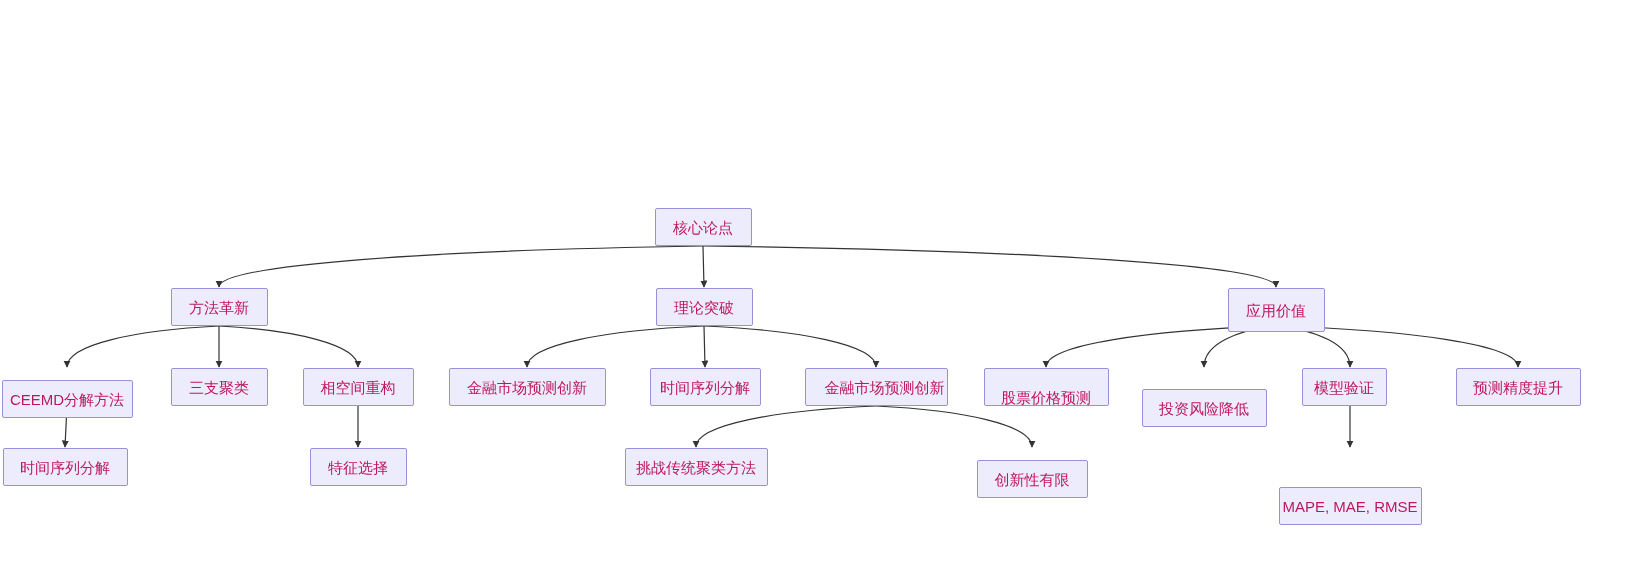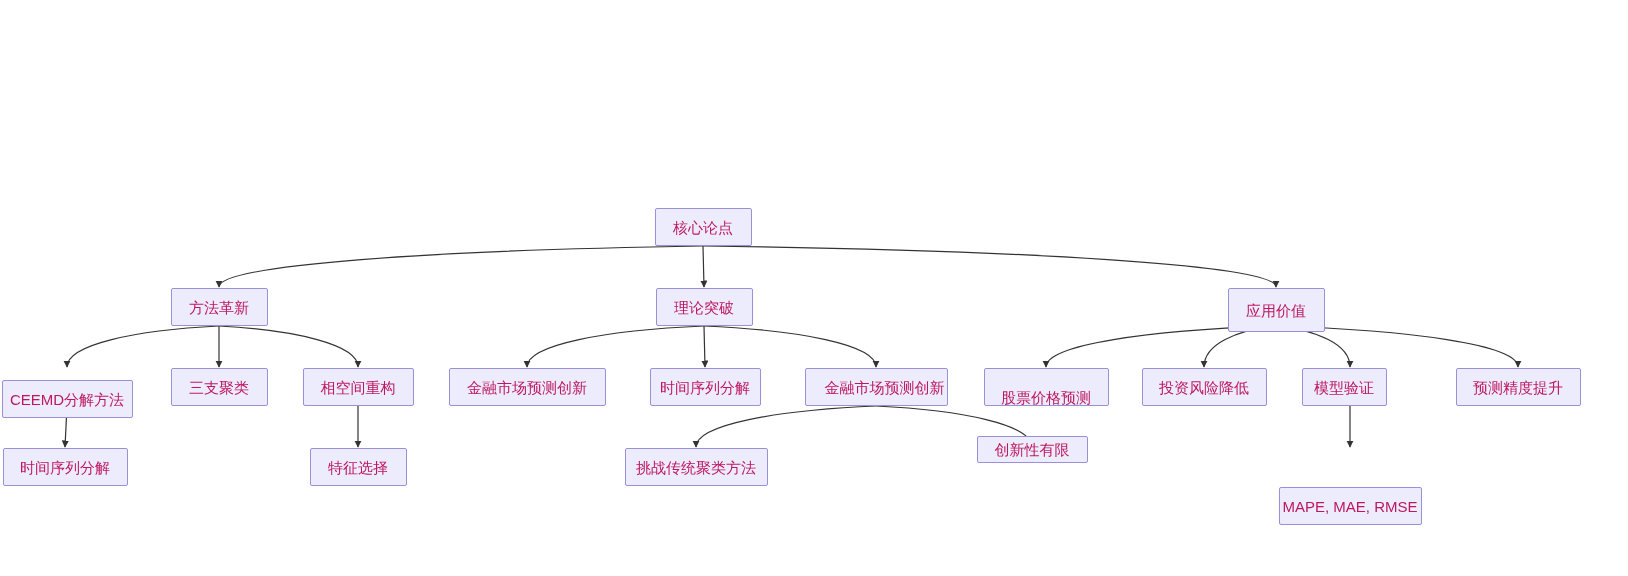--- a/index.html
+++ b/index.html
@@ -102,38 +102,38 @@
       </div>
       <div class="node" style="width: 111px; height: 38px; left: 649.5px; top: 368px;">
         <span class="node-label">时间序列分解</span>
       </div>
       <div class="node" style="width: 143px; height: 38px; left: 804.5px; top: 368px; justify-content: flex-end;">
         <span class="node-label">金融市场预测创新</span>
       </div>
       <div class="node" style="width: 125px; height: 38px; left: 983.5px; top: 368px; align-items: flex-end;">
         <span class="node-label">股票价格预测</span>
       </div>
-      <div class="node" style="width: 125px; height: 38px; left: 1141.5px; top: 368px;">
+      <div class="node" style="width: 125px; height: 38px; left: 1141.5px; top: 389px;">
         <span class="node-label">投资风险降低</span>
       </div>
       <div class="node" style="width: 85px; height: 38px; left: 1301.5px; top: 368px;">
         <span class="node-label">模型验证</span>
       </div>
       <div class="node" style="width: 125px; height: 38px; left: 1455.5px; top: 368px;">
         <span class="node-label">预测精度提升</span>
       </div>
       <div class="node" style="width: 125px; height: 38px; left: 2.5px; top: 448px;">
         <span class="node-label">时间序列分解</span>
       </div>
       <div class="node" style="width: 97px; height: 38px; left: 309.5px; top: 448px;">
         <span class="node-label">特征选择</span>
       </div>
       <div class="node" style="width: 143px; height: 38px; left: 624.5px; top: 448px;">
         <span class="node-label">挑战传统聚类方法</span>
       </div>
-      <div class="node" style="width: 111px; height: 27px; left: 976.5px; top: 436px; text-align: right;">
+      <div class="node" style="width: 111px; height: 38px; left: 976.5px; top: 460px; text-align: right;">
         <span class="node-label">创新性有限</span>
       </div>
       <div class="node" style="width: 143px; height: 38px; left: 1278.5px; top: 448px; margin-top: 39px;">
         <span class="node-label">MAPE, MAE, RMSE</span>
       </div>
     </div>
 </div>
 
 </body></html>

